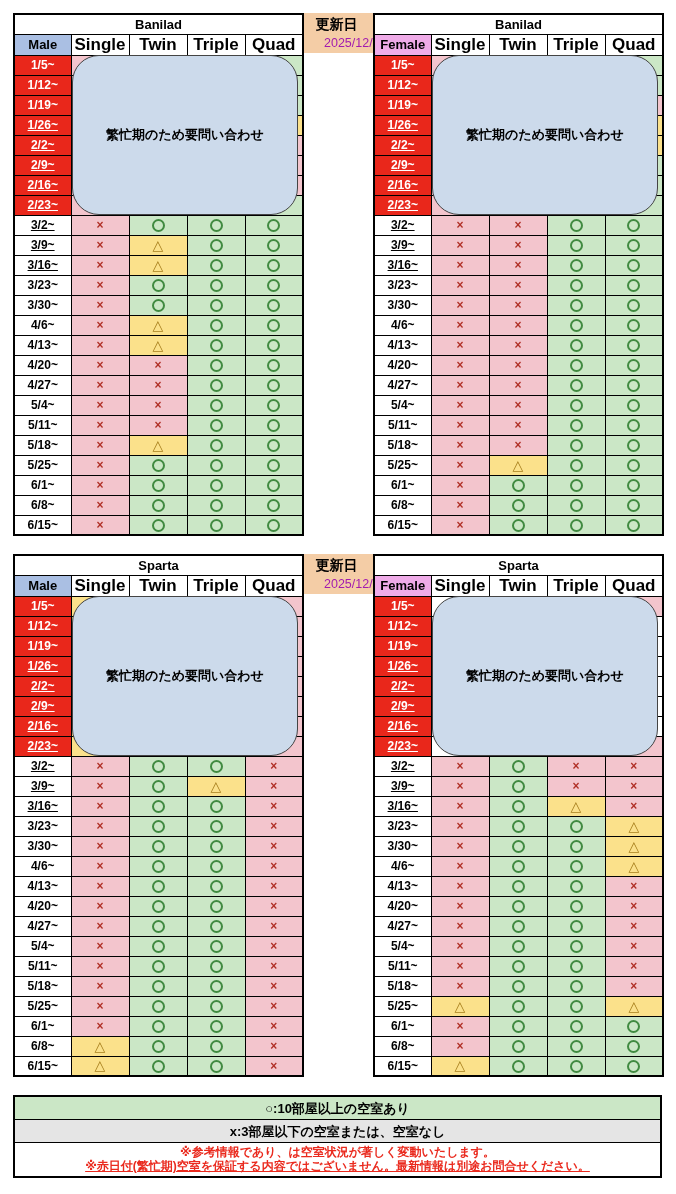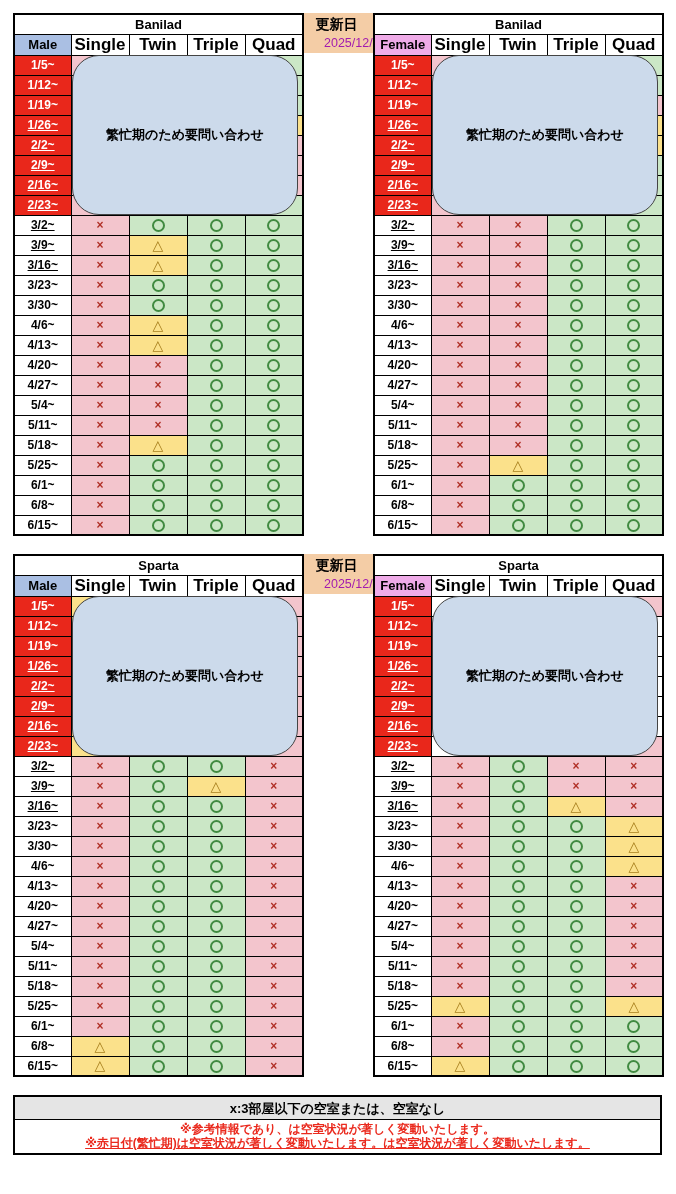--- a/index.html
+++ b/index.html
@@ -818,20 +818,21 @@
               <td class="cell" style="background:#cbe7c6"><span class="circ"></span></td>
               <td class="cell" style="background:#cbe7c6"><span class="circ"></span></td>
             </tr>
           </tbody>
         </table>
         <div class="overlay">繁忙期のため要問い合わせ</div>
       </div>
   </div>
 
   <div class="legend">
+      <div class="legend-item" style="background:#cbe7c6">○:10部屋以上の空室あり</div>
       <div class="legend-item" style="background:#e5e5e5">x:3部屋以下の空室または、空室なし</div>
       <div class="legend-notes">
         <div class="note-line">※参考情報であり、は空室状況が著しく変動いたします。</div>
-        <div class="note-line u">※赤日付(繁忙期)は空室状況が著しく変動いたします。は空室状況が著しく変動いたします。</div>
+        <div class="note-line u">※赤日付(繁忙期)空室を保証する内容ではございません。最新情報は別途お問合せください。</div>
       </div>
     </div>
 
 </div>
 
 </body></html>

